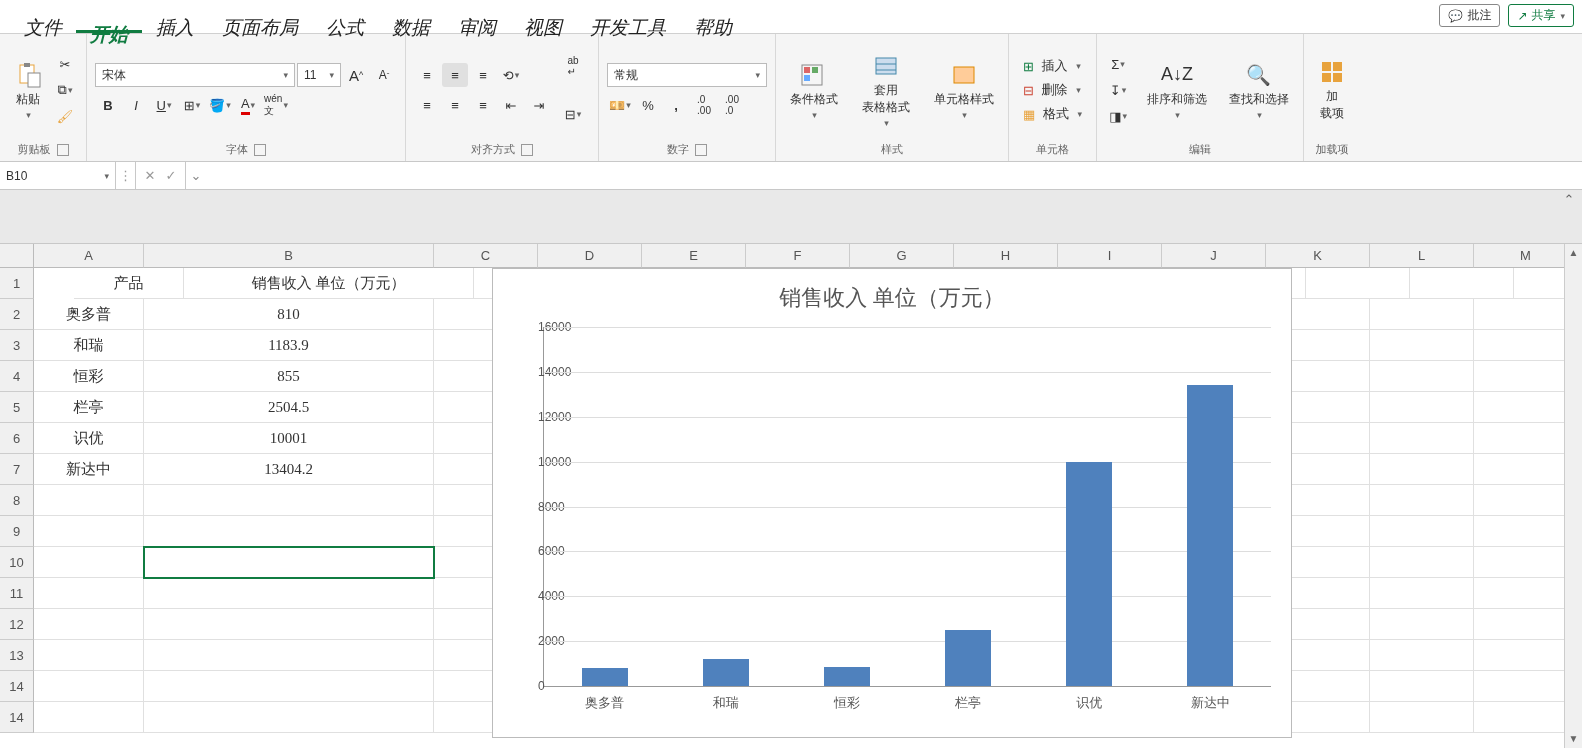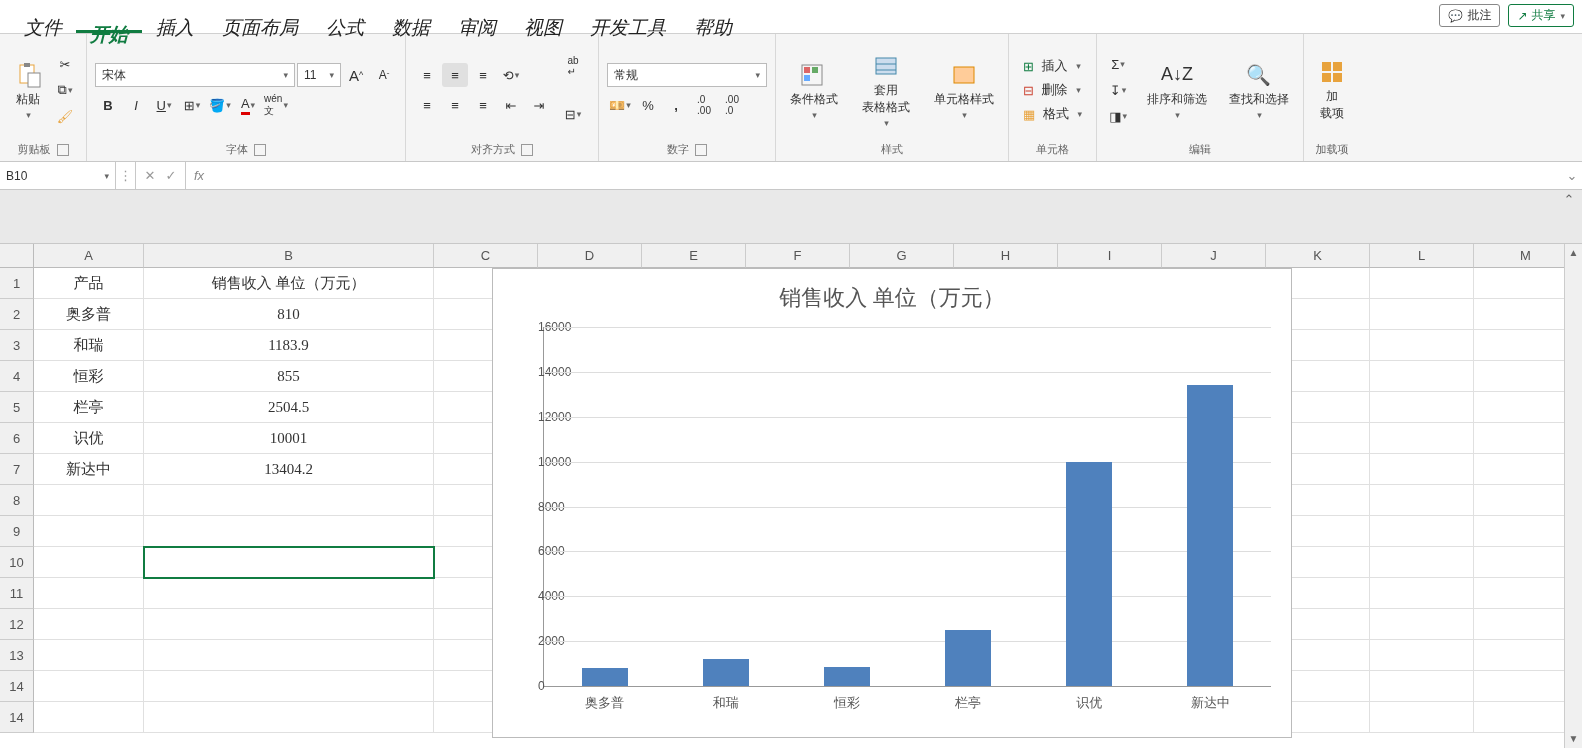--- a/index.html
+++ b/index.html
@@ -335,23 +335,20 @@
 <div class="fxrow">
   <div class="namebox">
     <span>B10</span>
     <span class="dd">▾</span>
   </div>
   <div style="width:20px;border-right:1px solid #c8c8c8;display:flex;align-items:center;justify-content:center;color:#999">⋮</div>
   <div class="fxtools">
     <span>✕</span>
     <span>✓</span>
   </div>
-  <div class="fxbar">
-      <i>fx</i>
-    </div>
   <div style="width:20px;display:flex;align-items:center;justify-content:center;color:#888">⌄</div>
 </div>
 
 <div class="extrabar">
   <div class="ex-expand">⌃</div>
 </div>
 
 <div class="gridwrap">
   <div class="corner"></div>
   <div class="colheads" id="colheads">
@@ -381,21 +378,21 @@
       <div class="rowhead">9</div>
       <div class="rowhead">10</div>
       <div class="rowhead">11</div>
       <div class="rowhead">12</div>
       <div class="rowhead">13</div>
       <div class="rowhead">14</div>
       <div class="rowhead">14</div>
     </div>
   <div class="cells" id="cells">
       <div class="gridrow">
-        <div class="cell hdr" style="width: 110px;">产品</div>
+        <div class="cell hdr" style="width: 110px; margin-left: 40px;">产品</div>
         <div class="cell hdr" style="width: 290px;">销售收入 单位（万元）</div>
         <div class="cell" style="width: 104px;"></div>
         <div class="cell" style="width: 104px;"></div>
         <div class="cell" style="width: 104px;"></div>
         <div class="cell" style="width: 104px;"></div>
         <div class="cell" style="width: 104px;"></div>
         <div class="cell" style="width: 104px;"></div>
         <div class="cell" style="width: 104px;"></div>
         <div class="cell" style="width: 104px;"></div>
         <div class="cell" style="width: 104px;"></div>

